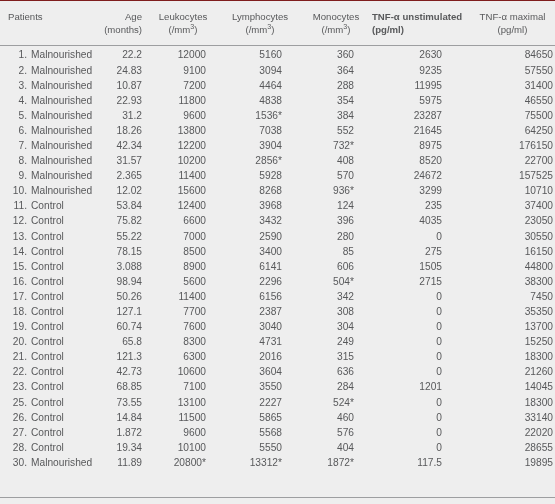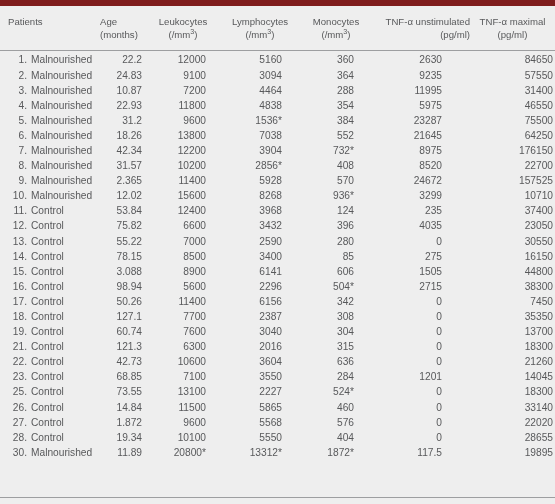--- a/index.html
+++ b/index.html
@@ -13,21 +13,21 @@
     font-family: "Liberation Sans", sans-serif;
     color: #58595b;
     overflow: hidden;
   }
   #table-wrap {
     position: relative;
     width: 555px;
     height: 504px;
     box-sizing: border-box;
     background: #eeeeee;
-    border-top: 6px solid #7f1d1d;
+    border-top: 1px solid #7f1d1d;
   }
   table.data-table {
     width: 100%;
     border-collapse: collapse;
     table-layout: fixed;
   }
   thead th {
     font-weight: normal;
     font-size: 9.6px;
     color: #58595b;
@@ -62,25 +62,25 @@
   
   col.c-patient  { width: 100px; }
   col.c-age      { width: 46px; }
   col.c-leuk     { width: 74px; }
   col.c-lymph    { width: 80px; }
   col.c-mono     { width: 72px; }
   col.c-tnfu     { width: 98px; }
   col.c-tnfm     { width: 85px; }
 
   th.c-patient-h { text-align: left; padding-left: 8px; }
-  th.c-age-h     { text-align: left; padding-right: 4px; }
+  th.c-age-h     { text-align: right; padding-right: 4px; }
   th.c-leuk-h    { text-align: center; }
   th.c-lymph-h   { text-align: center; }
   th.c-mono-h    { text-align: center; }
-  th.c-tnfu-h    { text-align: right; }
+  th.c-tnfu-h    { text-align: left; font-weight: bold; }
   th.c-tnfm-h    { text-align: center; }
 
   td.cell-patient {
     text-align: left;
     padding-left: 8px;
   }
   td.cell-patient .idx {
     display: inline-block;
     width: 19px;
     text-align: right;
@@ -332,20 +332,29 @@
         <tr>
           <td class="cell-patient"><span class="idx">19.</span><span class="nm">Control</span></td>
           <td class="num cell-age">60.74</td>
           <td class="num cell-leuk">7600</td>
           <td class="num cell-lymph">3040</td>
           <td class="num cell-mono">304</td>
           <td class="num cell-tnfu">0</td>
           <td class="num cell-tnfm">13700</td>
         </tr>
         <tr>
+          <td class="cell-patient"><span class="idx">20.</span><span class="nm">Control</span></td>
+          <td class="num cell-age">65.8</td>
+          <td class="num cell-leuk">8300</td>
+          <td class="num cell-lymph">4731</td>
+          <td class="num cell-mono">249</td>
+          <td class="num cell-tnfu">0</td>
+          <td class="num cell-tnfm">15250</td>
+        </tr>
+        <tr>
           <td class="cell-patient"><span class="idx">21.</span><span class="nm">Control</span></td>
           <td class="num cell-age">121.3</td>
           <td class="num cell-leuk">6300</td>
           <td class="num cell-lymph">2016</td>
           <td class="num cell-mono">315</td>
           <td class="num cell-tnfu">0</td>
           <td class="num cell-tnfm">18300</td>
         </tr>
         <tr>
           <td class="cell-patient"><span class="idx">22.</span><span class="nm">Control</span></td>

